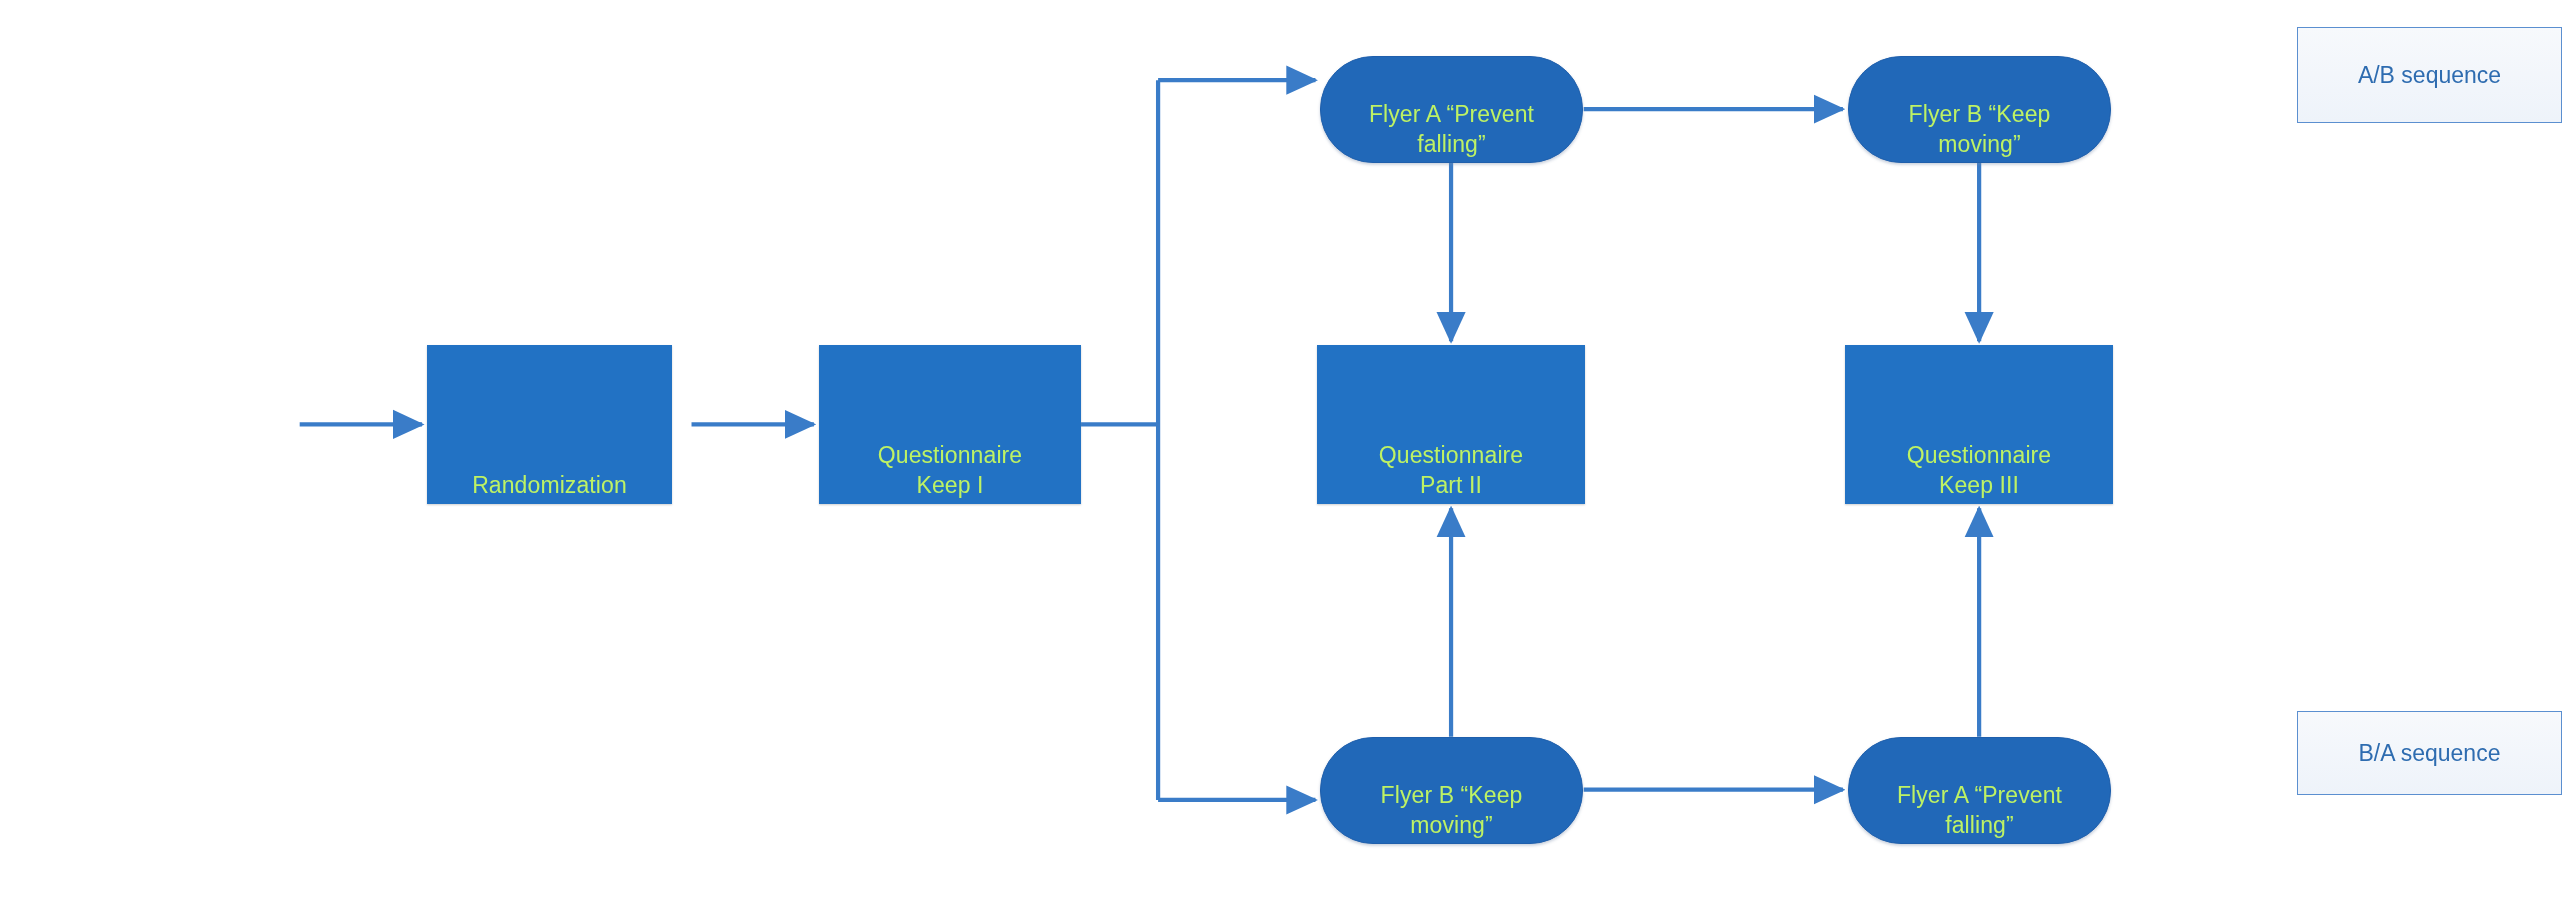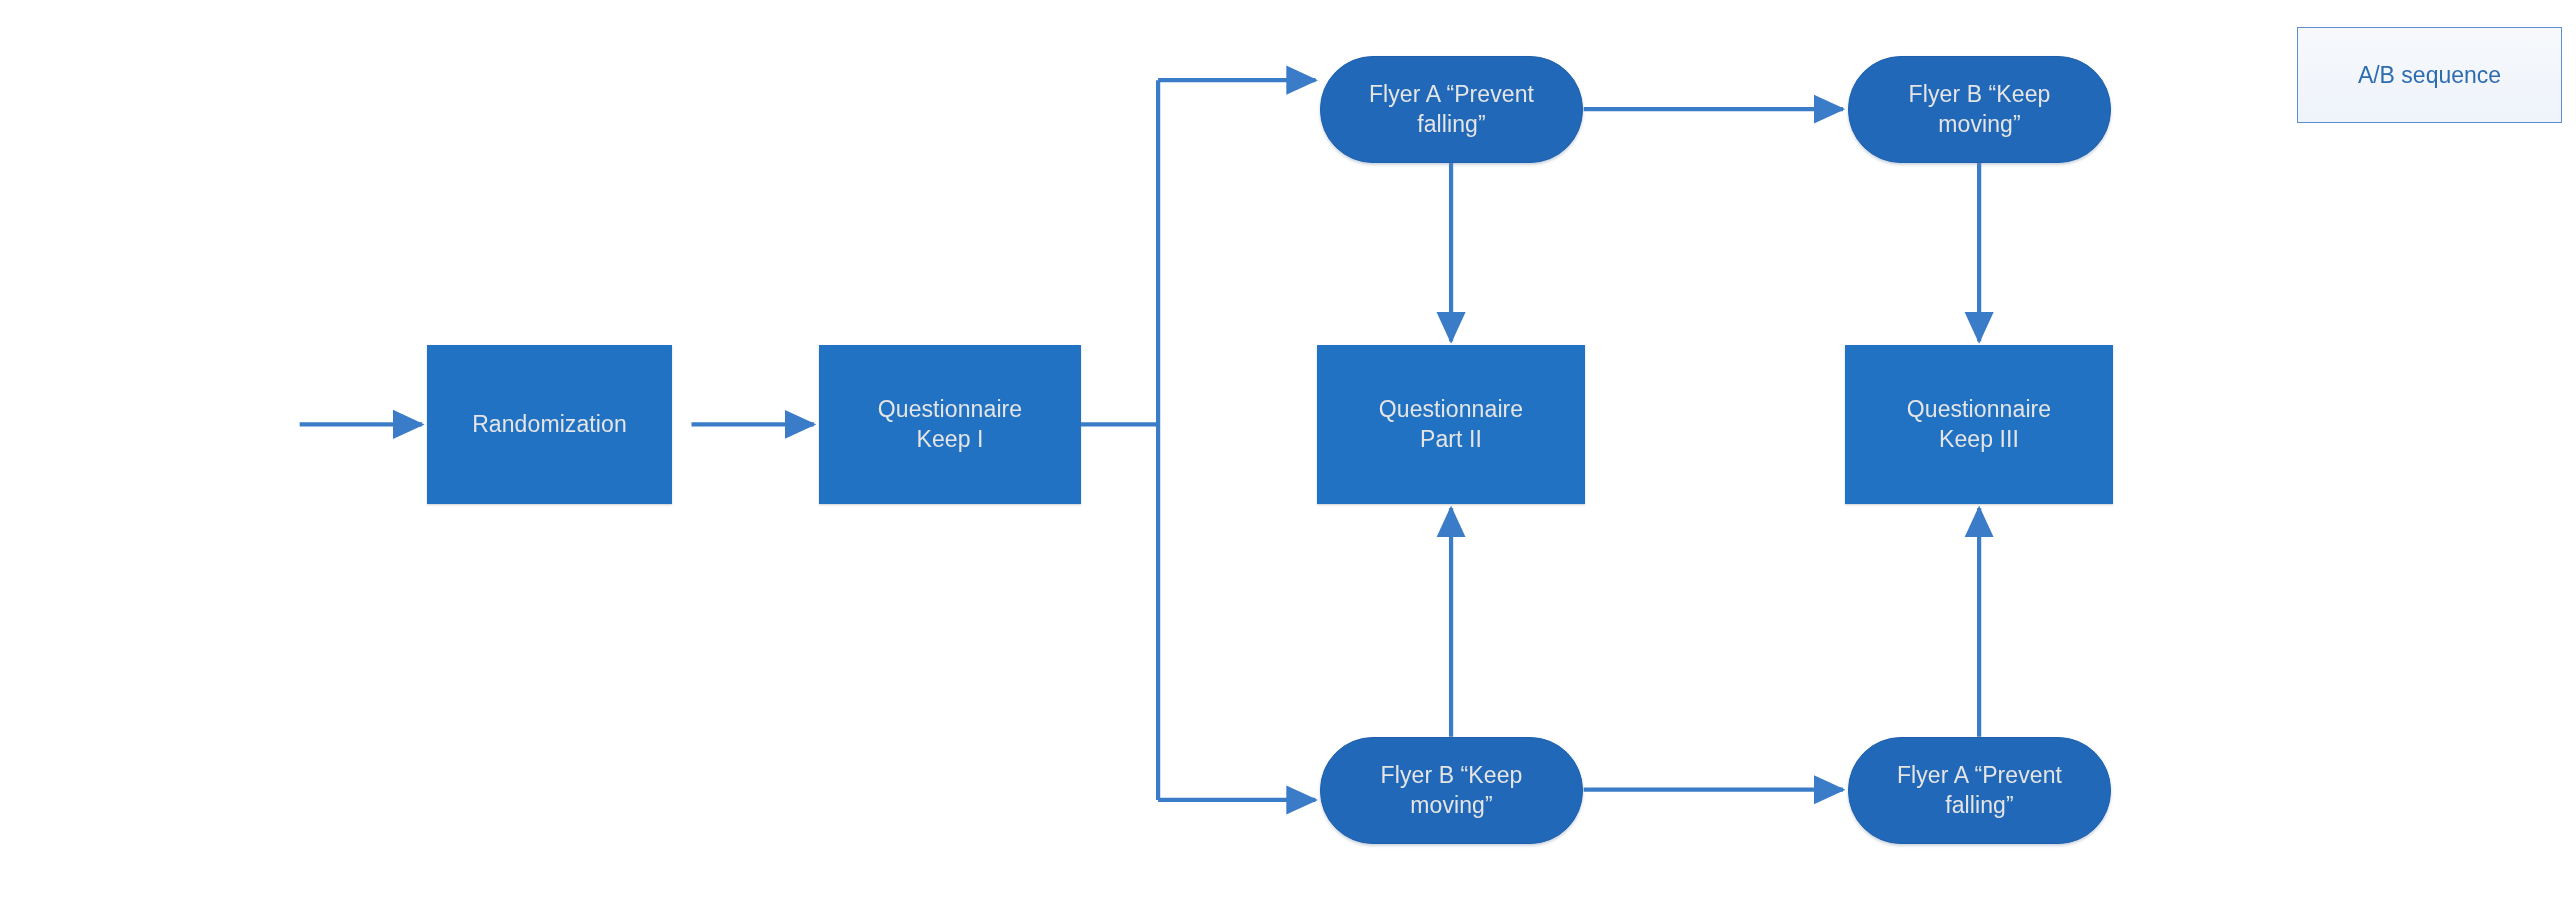--- a/index.html
+++ b/index.html
@@ -7,23 +7,23 @@
   body{
     font-family:"Liberation Sans", sans-serif;
     width:2576px;height:900px;
     position:relative;overflow:hidden;
   }
   #canvas{position:absolute;left:0;top:0;width:2576px;height:900px;}
   svg#edges{position:absolute;left:0;top:0;width:2576px;height:900px;pointer-events:none;}
 
   .node{
     position:absolute;
-    display:flex;align-items:center;justify-content:center;
+    display:flex;align-items:flex-end;justify-content:center;
     text-align:center;
-    color:#e5e5e5;
+    color:#bef264;
     line-height:1.30;
     box-sizing:border-box;
     padding:2.4px 6px;
     letter-spacing:0.1px;
   }
   .node span{display:block;width:100%;}
 
   
   .rect{
     background:#2272C4;
@@ -144,15 +144,18 @@
     <span>
       <span>Flyer A “Prevent</span>
       <span>falling”</span>
     </span>
   </div>
 
   <div class="legend" style="left:2297px;top:27px;width:265px;height:96px;">
     <span>A/B sequence</span>
   </div>
 
+  <div class="legend" style="left:2297px;top:711px;width:265px;height:84px;">
+    <span>B/A sequence</span>
+  </div>
 
 </div>
 
 
 </body></html>

